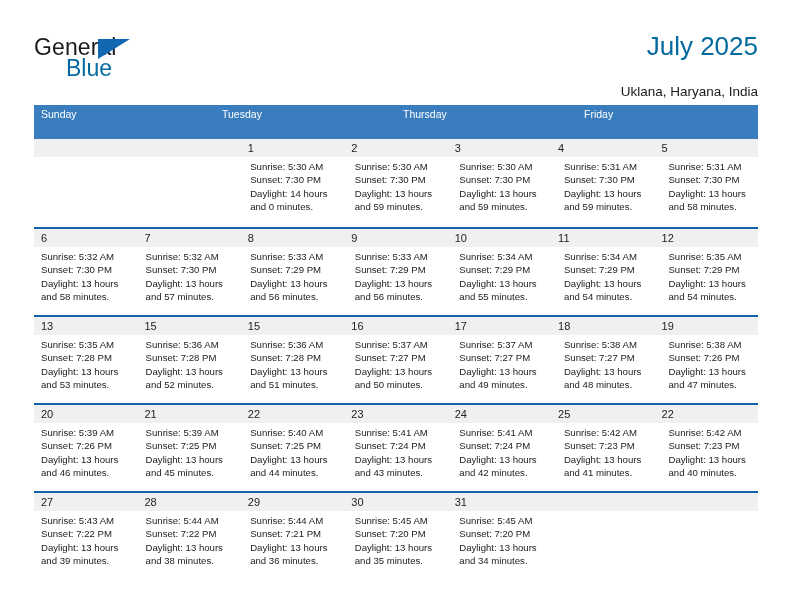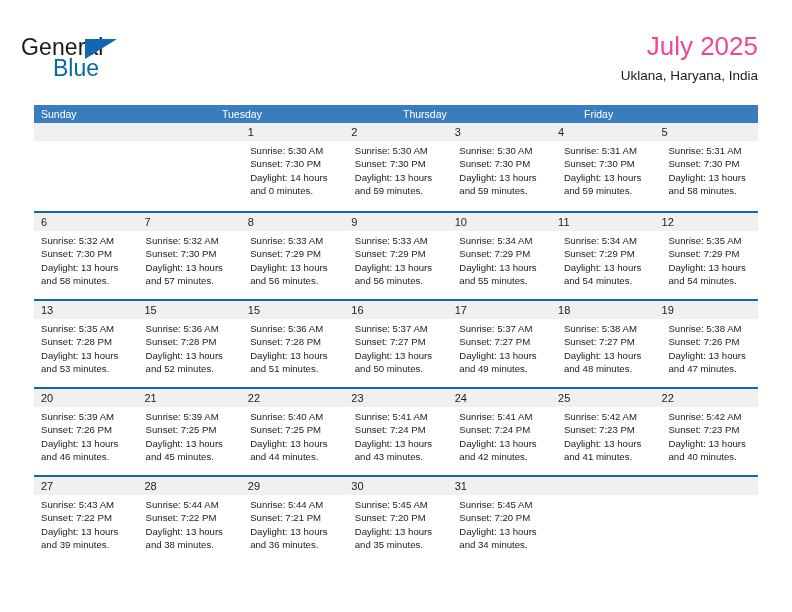--- a/index.html
+++ b/index.html
@@ -17,21 +17,21 @@
   .page {
     position: relative;
     width: 792px;
     height: 612px;
     box-sizing: border-box;
   }
 
   
   .header {
     position: absolute;
-    left: 21px;
+    left: 34px;
     top: 30px;
     right: 34px;
     height: 62px;
   }
   .logo {
     position: absolute;
     left: 0;
     top: 4px;
     width: 180px;
     height: 58px;
@@ -65,43 +65,43 @@
   }
 
   .title-block {
     position: absolute;
     right: 0;
     top: 0;
     text-align: right;
   }
   .cal-title {
     font-size: 26px;
-    color: #ec4899;
+    color: #0369a1;
     line-height: 32px;
     white-space: nowrap;
   }
   .cal-subtitle {
     font-size: 13.5px;
     color: #1a1a1a;
     line-height: 20px;
-    margin-top: 4px;
+    margin-top: 20px;
     white-space: nowrap;
   }
 
   
   .calendar {
     position: absolute;
     left: 34px;
     top: 105px;
     width: 724px;
   }
   .dow-row {
     display: flex;
     background: #3a7dbf;
-    height: 18px;
+    height: 34px;
   }
   .dow-cell {
     flex: 1 1 0;
     color: #ffffff;
     font-size: 10.5px;
     line-height: 19px;
     padding-left: 7px;
     box-sizing: border-box;
     white-space: nowrap;
   }

